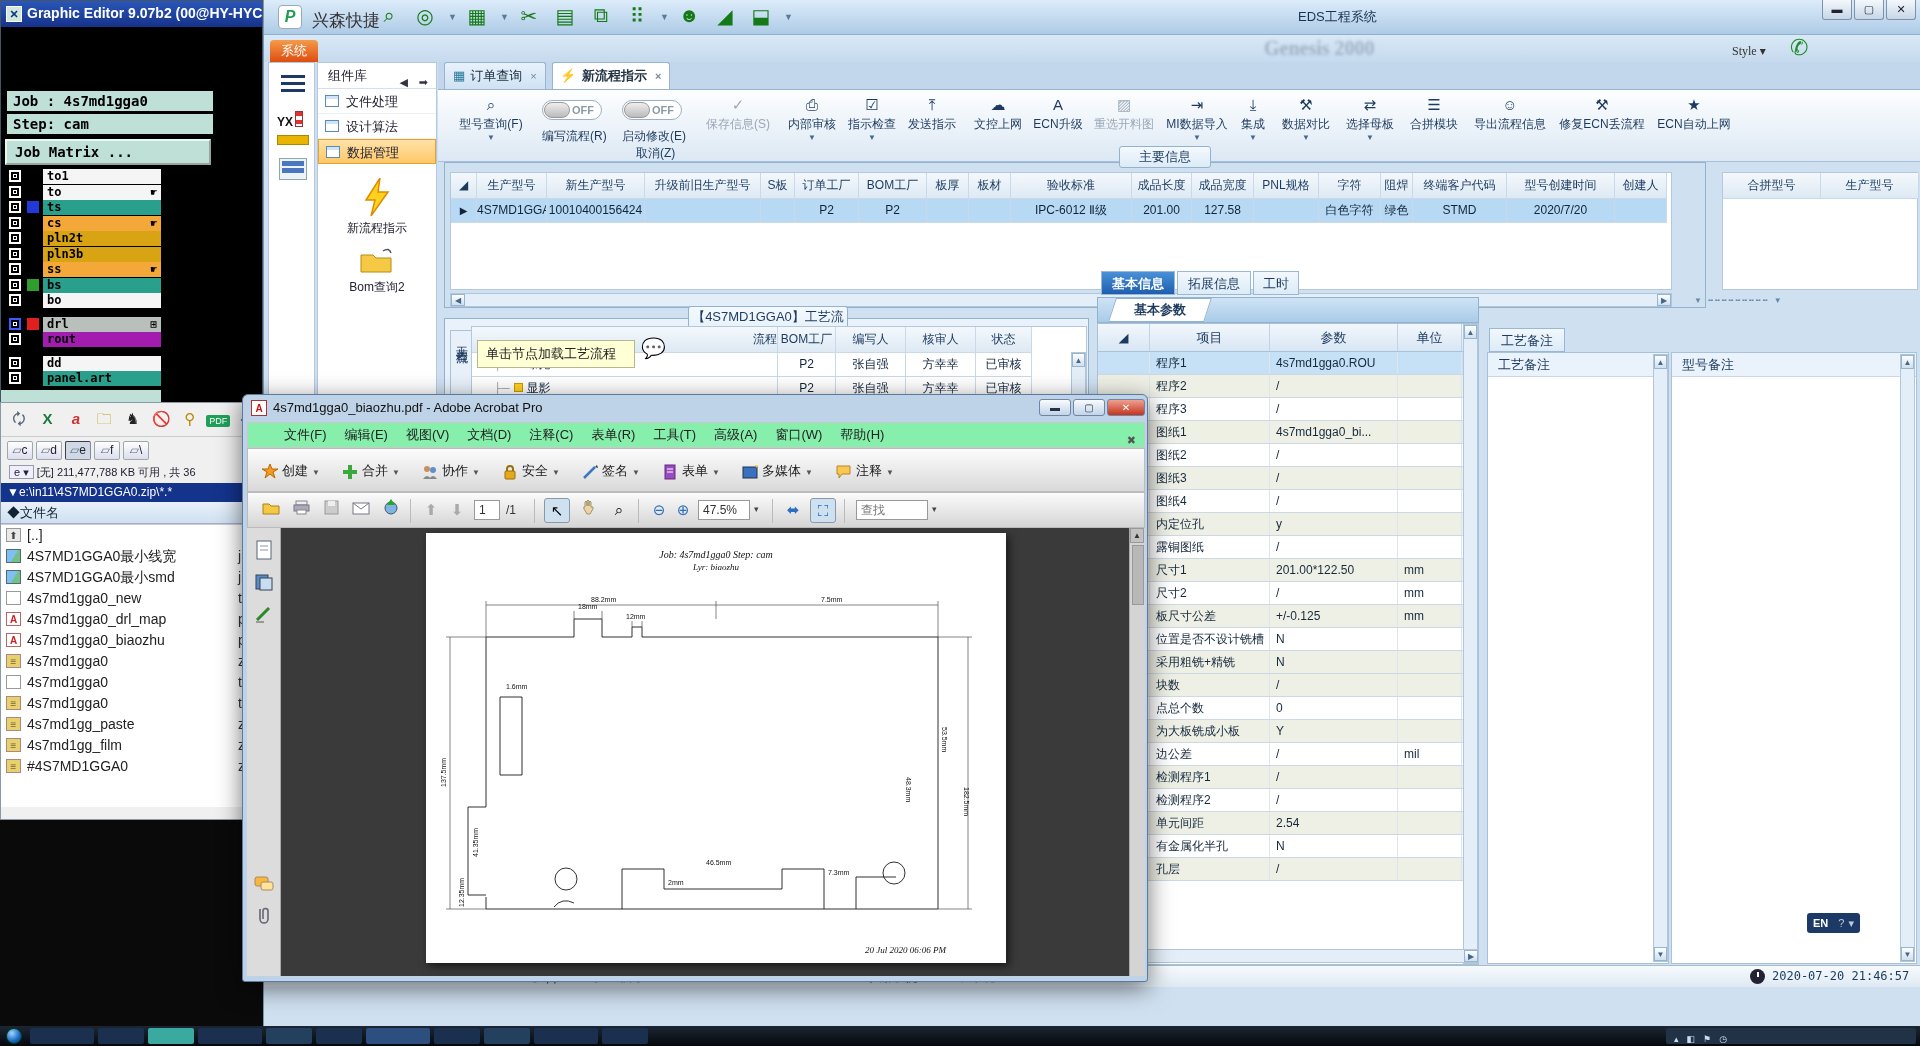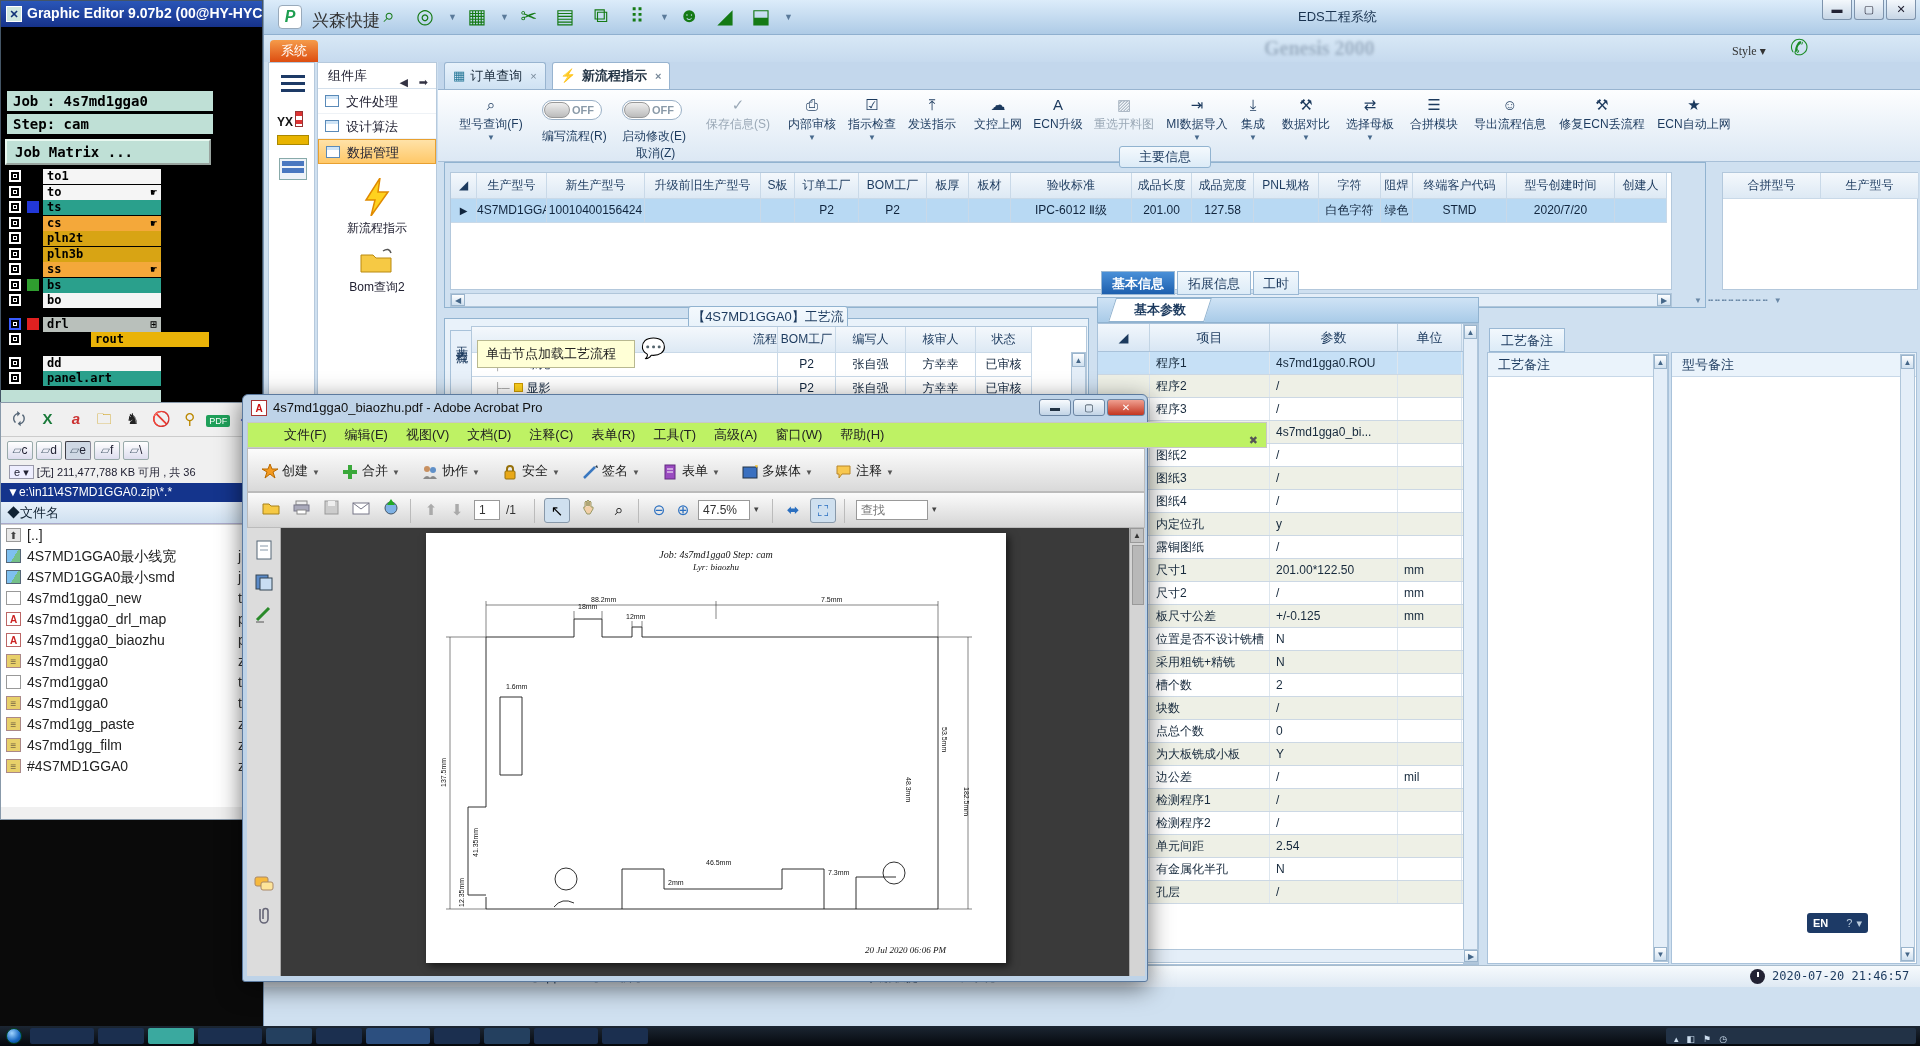--- a/index.html
+++ b/index.html
@@ -84,21 +84,21 @@
   .prow { display:flex; height:23px; border-bottom:1px solid #ccd8e4; }
   .prow div { flex:none; font-size:12px; color:#16293c; line-height:22px; padding-left:6px; overflow:hidden; white-space:nowrap; border-right:1px solid #dde6ee;}
   .prow.alt { background:#eef0e6; }
   .prow.sel { background:#c6e0f6; }
   .pghead { display:flex; height:28px; background:linear-gradient(#f2f7fc,#d8e6f4); border-bottom:1px solid #a9c2da;}
   .pghead div { flex:none; font-size:13px; color:#1c3a5e; text-align:center; line-height:27px; border-right:1px solid #c2d4e4;}
   .handle { position:absolute; font-size:8px; color:#6a88a6; letter-spacing:2px;}
 
   .notehead { height:24px; background:#eaf3fb; border-bottom:1px solid #c8d8e8; font-size:13px; color:#1c3a5e; line-height:23px; padding-left:10px;}
   .langbar { position:absolute; background:#1d3a66; border-radius:3px; color:#fff; font-size:11px; line-height:20px; padding:0 6px; }
-  .langbar b { margin-right:14px;text-align:right; }
+  .langbar b { margin-right:6px;text-align:right; }
   .langbar span { color:#bcd; margin-left:4px; }
 
   .statusbar { left:0px; top:965px; width:1657px; height:22px; background:linear-gradient(#f6fafd,#dfe9f3); border-top:1px solid #a8bccd; font-family:"DejaVu Sans Mono",monospace; font-size:12px; color:#1c3a5e; }
   .clockic { position:absolute; width:15px; height:15px; border-radius:50%; background:#223; top:3px; }
   .clockic:after { content:""; position:absolute; left:7px; top:3px; width:1.5px; height:5px; background:#fff;}
 
   
   #ge { left:0; top:0; width:263px; height:404px; background:#000; border:1px solid #456; }
   .getitle { height:26px; background:linear-gradient(#2a56b8,#16328a); color:#fff; font-size:14px; font-weight:bold; line-height:25px; padding-left:26px; white-space:nowrap; overflow:hidden;}
   .geicon { position:absolute; left:5px; top:5px; width:16px; height:16px; background:#cfe8e0; border:1px solid #fff; color:#137; font-size:11px; text-align:center; line-height:15px;}
@@ -133,21 +133,21 @@
   .ft-txt { background:#fff; border:1px solid #999; color:#888;}
   .ft-pdf { background:#fff; border:1px solid #b66; color:#c22; font-weight:bold;}
   .ft-zip { background:#e8d06a; border:1px solid #a88; color:#764;}
 
   
   #acro { left:242px; top:394px; width:906px; height:588px; background:#bed3e8; border:1px solid #5c7globala0; border:1px solid #5c7a9e; border-radius:6px 6px 3px 3px; box-shadow:0 6px 24px rgba(0,0,0,.55); }
   .actitle { height:26px; font-size:13px; color:#111; line-height:25px; padding-left:30px; }
   .acicon { position:absolute; left:8px; top:5px; width:16px; height:16px; background:#fff; border:1px solid #a33; color:#c11; font-size:10px; font-weight:bold; text-align:center; line-height:15px;}
   .acbtn { position:absolute; top:4px; height:17px; border:1px solid #6c86a4; border-radius:3px; background:linear-gradient(#f8fbfe,#c2d4e6); font-size:10px; color:#234; text-align:center; line-height:15px;}
   .acbtn.close { background:linear-gradient(#f0a090,#c33520); color:#fff; }
-  .acmenu { position:absolute; left:4px; top:27px; width:1020px; height:26px; background:#bef264; border:1px solid #c8c8c8; font-size:13px; color:#222; line-height:24px;}
+  .acmenu { position:absolute; left:4px; top:27px; width:898px; height:26px; background:#86efac; border:1px solid #c8c8c8; font-size:13px; color:#222; line-height:24px;}
   .acmenu span { margin-left:18px; }
   .acpclose { position:absolute; right:8px; top:5px; font-size:11px; color:#555;}
   .actb1 { position:absolute; left:4px; top:53px; width:898px; height:44px; background:linear-gradient(#fcfcfc,#d9d9d9); border:1px solid #bbb; }
   .actool { position:absolute; top:8px; height:28px; font-size:13px; color:#222; line-height:28px; }
   .actool svg { vertical-align:-5px; margin-right:4px;}
   .actool .dd { font-size:8px; color:#555; margin-left:4px;}
   .actb2 { position:absolute; left:4px; top:97px; width:898px; height:36px; background:linear-gradient(#fbfbfb,#d5d5d5); border:1px solid #bbb; }
   .ac2i { position:absolute; top:5px; width:26px; height:25px; text-align:center; line-height:24px; font-size:15px; border-radius:3px;}
   .ac2i.pressed { border:1px solid #89a; background:#cfe0ef; }
   .acinput { position:absolute; top:7px; height:20px; border:1px solid #999; background:#fff; font-size:12px; color:#333; padding-left:4px;}
@@ -527,26 +527,20 @@
             <div style="width: 120px;">位置是否不设计铣槽</div>
             <div style="width: 128px;">N</div>
             <div style="width: 64px;"></div>
           </div>
           <div class="prow alt">
             <div style="width: 52px;"></div>
             <div style="width: 120px;">采用粗铣+精铣</div>
             <div style="width: 128px;">N</div>
             <div style="width: 64px;"></div>
           </div>
-          <div class="prow">
-            <div style="width: 52px;"></div>
-            <div style="width: 120px;">槽个数</div>
-            <div style="width: 128px;">2</div>
-            <div style="width: 64px;"></div>
-          </div>
           <div class="prow alt">
             <div style="width: 52px;"></div>
             <div style="width: 120px;">块数</div>
             <div style="width: 128px;">/</div>
             <div style="width: 64px;"></div>
           </div>
           <div class="prow">
             <div style="width: 52px;"></div>
             <div style="width: 120px;">点总个数</div>
             <div style="width: 128px;">0</div>
@@ -705,21 +699,21 @@
           <span class="lchk" style="border-color: rgb(58, 92, 255);">
             <i></i>
           </span>
           <span class="lsw" style="background: rgb(224, 32, 32);"></span>
           <span class="lname" style="background: rgb(185, 192, 187);">drl<span class="lglyph">⊞</span></span>
         </div>
         <div class="lrow" style="top: 331px;">
           <span class="lchk">
             <i></i>
           </span>
-          <span class="lname" style="background: #eab308; margin-left: 48px;">rout</span>
+          <span class="lname" style="background: #a21caf;">rout</span>
         </div>
         <div class="lrow" style="top: 354.5px;">
           <span class="lchk">
             <i></i>
           </span>
           <span class="lname" style="background: rgb(245, 245, 245);">dd</span>
         </div>
         <div class="lrow" style="top: 370px;">
           <span class="lchk">
             <i></i>

